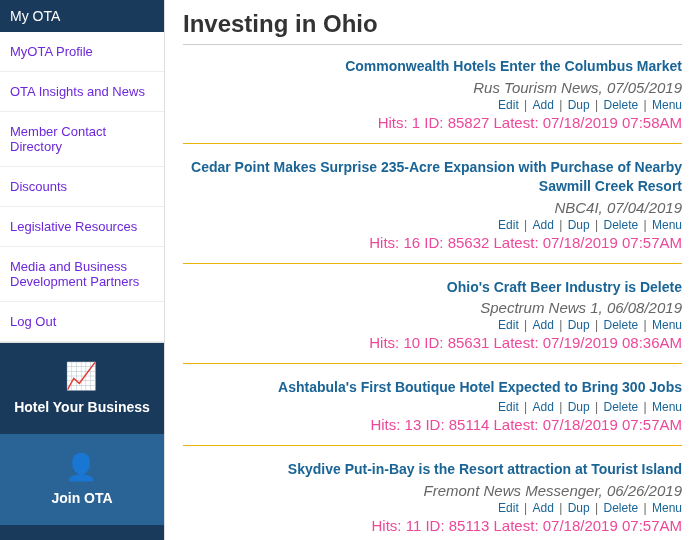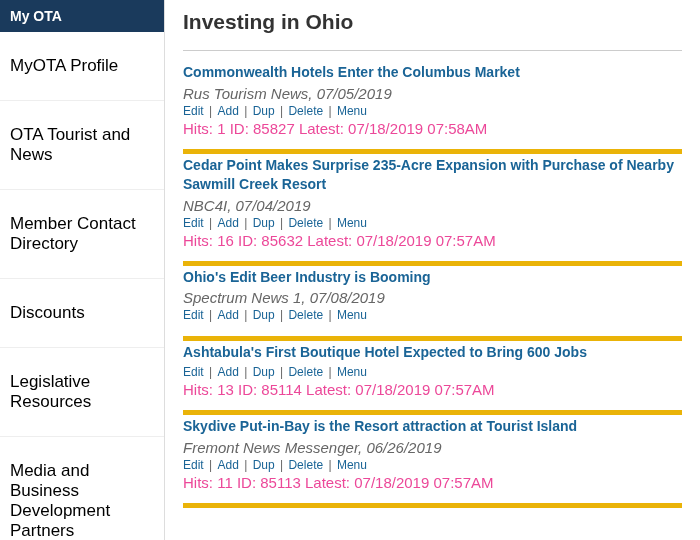--- a/index.html
+++ b/index.html
@@ -1,52 +1,52 @@
 <!DOCTYPE html>
 <html><head>
   <meta charset="utf-8">
   <style>
     * { box-sizing: border-box; margin: 0; padding: 0; }
     body { font-family: Arial, sans-serif; font-size: 13px; background: #fff; display: flex; width: 700px; min-height: 540px; }
 
     
     #sidebar { width: 165px; min-width: 165px; background: #fff; border-right: 1px solid #ddd; }
-    #sidebar-title { background: #1a3a5c; color: #fff; padding: 8px 10px; font-size: 14px; font-weight: bold; }
+    #sidebar-title { background: #1a3a5c; color: #fff; padding: 8px 10px; font-size: 14px; font-weight: normal; }
     #sidebar-nav { border-bottom: 1px solid #ddd; }
-    .nav-item { display: block; padding: 24px 10px; color: #000000; text-decoration: none; border-bottom: 1px solid #eee; font-size: 17px; cursor: pointer; }
+    .nav-item { display: block; padding: 12px 10px; color: #6d28d9; text-decoration: none; border-bottom: 1px solid #eee; font-size: 13px; cursor: pointer; }
 
     
     .cta-block { display: flex; flex-direction: column; align-items: center; justify-content: center; padding: 18px 10px; color: #fff; cursor: pointer; text-align: center; }
     .cta-grow { background: #1a3a5c; }
     .cta-join { background: #2a6496; }
     .cta-voice { background: #1a3a5c; }
     .cta-icon { font-size: 26px; margin-bottom: 6px; }
     .cta-label { font-size: 14px; font-weight: bold; line-height: 1.3; }
 
     
     #main { flex: 1; padding: 10px 18px; overflow-y: auto; }
-    #page-title { font-size: 21px; font-weight: bold; color: #333; border-bottom: 1px solid #ccc; padding-bottom: 16px; margin-bottom: 12px; }
+    #page-title { font-size: 24px; font-weight: bold; color: #333; border-bottom: 1px solid #ccc; padding-bottom: 6px; margin-bottom: 12px; }
 
     
-    .news-item { margin-bottom: 2px; border-bottom: 5px solid #eab308; padding-bottom: 12px; }
+    .news-item { margin-bottom: 14px; border-bottom: 1px solid #eab308; padding-bottom: 12px; text-align: right; }
     .news-title { color: #1a6496; font-size: 14px; font-weight: bold; text-decoration: none; cursor: pointer; line-height: 1.4; }
     .news-source { color: #666; font-size: 15px; font-style: italic; margin: 2px 0; }
     .news-actions { color: #1a6496; font-size: 12px; margin: 2px 0; }
     .news-actions span { cursor: pointer; }
     .news-actions .sep { color: #666; margin: 0 2px; }
     .news-hits { color: #ec4899; font-size: 15px; }
   </style>
 </head>
 <body>
 
 <div id="sidebar">
   <div id="sidebar-title">My OTA</div>
   <nav id="sidebar-nav">
       <a class="nav-item">MyOTA Profile</a>
-      <a class="nav-item">OTA Tourist and News</a>
+      <a class="nav-item">OTA Insights and News</a>
       <a class="nav-item">Member Contact Directory</a>
       <a class="nav-item">Discounts</a>
       <a class="nav-item">Legislative Resources</a>
       <a class="nav-item">Media and Business Development Partners</a>
       <a class="nav-item">Log Out</a>
     </nav>
 
   <div class="cta-block cta-grow">
     <div class="cta-icon">📈</div>
     <div class="cta-label">Hotel Your Business</div>
@@ -70,26 +70,27 @@
         <div class="news-actions"><span>Edit</span><span class="sep"> | </span><span>Add</span><span class="sep"> | </span><span>Dup</span><span class="sep"> | </span><span>Delete</span><span class="sep"> | </span><span>Menu</span></div>
         <div class="news-hits">Hits: 1 ID: 85827 Latest: 07/18/2019 07:58AM</div>
       </div>
       <div class="news-item">
         <div class="news-title">Cedar Point Makes Surprise 235-Acre Expansion with Purchase of Nearby Sawmill Creek Resort</div>
         <div class="news-source">NBC4I, 07/04/2019</div>
         <div class="news-actions"><span>Edit</span><span class="sep"> | </span><span>Add</span><span class="sep"> | </span><span>Dup</span><span class="sep"> | </span><span>Delete</span><span class="sep"> | </span><span>Menu</span></div>
         <div class="news-hits">Hits: 16 ID: 85632 Latest: 07/18/2019 07:57AM</div>
       </div>
       <div class="news-item">
-        <div class="news-title">Ohio's Edit Beer Industry is Booming</div>
-        <div class="news-source">Spectrum News 1, 07/08/2019</div>
+        <div class="news-title">Ohio's Craft Beer Industry is Delete</div>
+        <div class="news-source">Spectrum News 1, 06/08/2019</div>
         <div class="news-actions"><span>Edit</span><span class="sep"> | </span><span>Add</span><span class="sep"> | </span><span>Dup</span><span class="sep"> | </span><span>Delete</span><span class="sep"> | </span><span>Menu</span></div>
+        <div class="news-hits">Hits: 10 ID: 85631 Latest: 07/19/2019 08:36AM</div>
       </div>
       <div class="news-item">
-        <div class="news-title">Ashtabula's First Boutique Hotel Expected to Bring 600 Jobs</div>
+        <div class="news-title">Ashtabula's First Boutique Hotel Expected to Bring 300 Jobs</div>
         <div class="news-actions"><span>Edit</span><span class="sep"> | </span><span>Add</span><span class="sep"> | </span><span>Dup</span><span class="sep"> | </span><span>Delete</span><span class="sep"> | </span><span>Menu</span></div>
         <div class="news-hits">Hits: 13 ID: 85114 Latest: 07/18/2019 07:57AM</div>
       </div>
       <div class="news-item">
         <div class="news-title">Skydive Put-in-Bay is the Resort attraction at Tourist Island</div>
         <div class="news-source">Fremont News Messenger, 06/26/2019</div>
         <div class="news-actions"><span>Edit</span><span class="sep"> | </span><span>Add</span><span class="sep"> | </span><span>Dup</span><span class="sep"> | </span><span>Delete</span><span class="sep"> | </span><span>Menu</span></div>
         <div class="news-hits">Hits: 11 ID: 85113 Latest: 07/18/2019 07:57AM</div>
       </div>
     </div>

